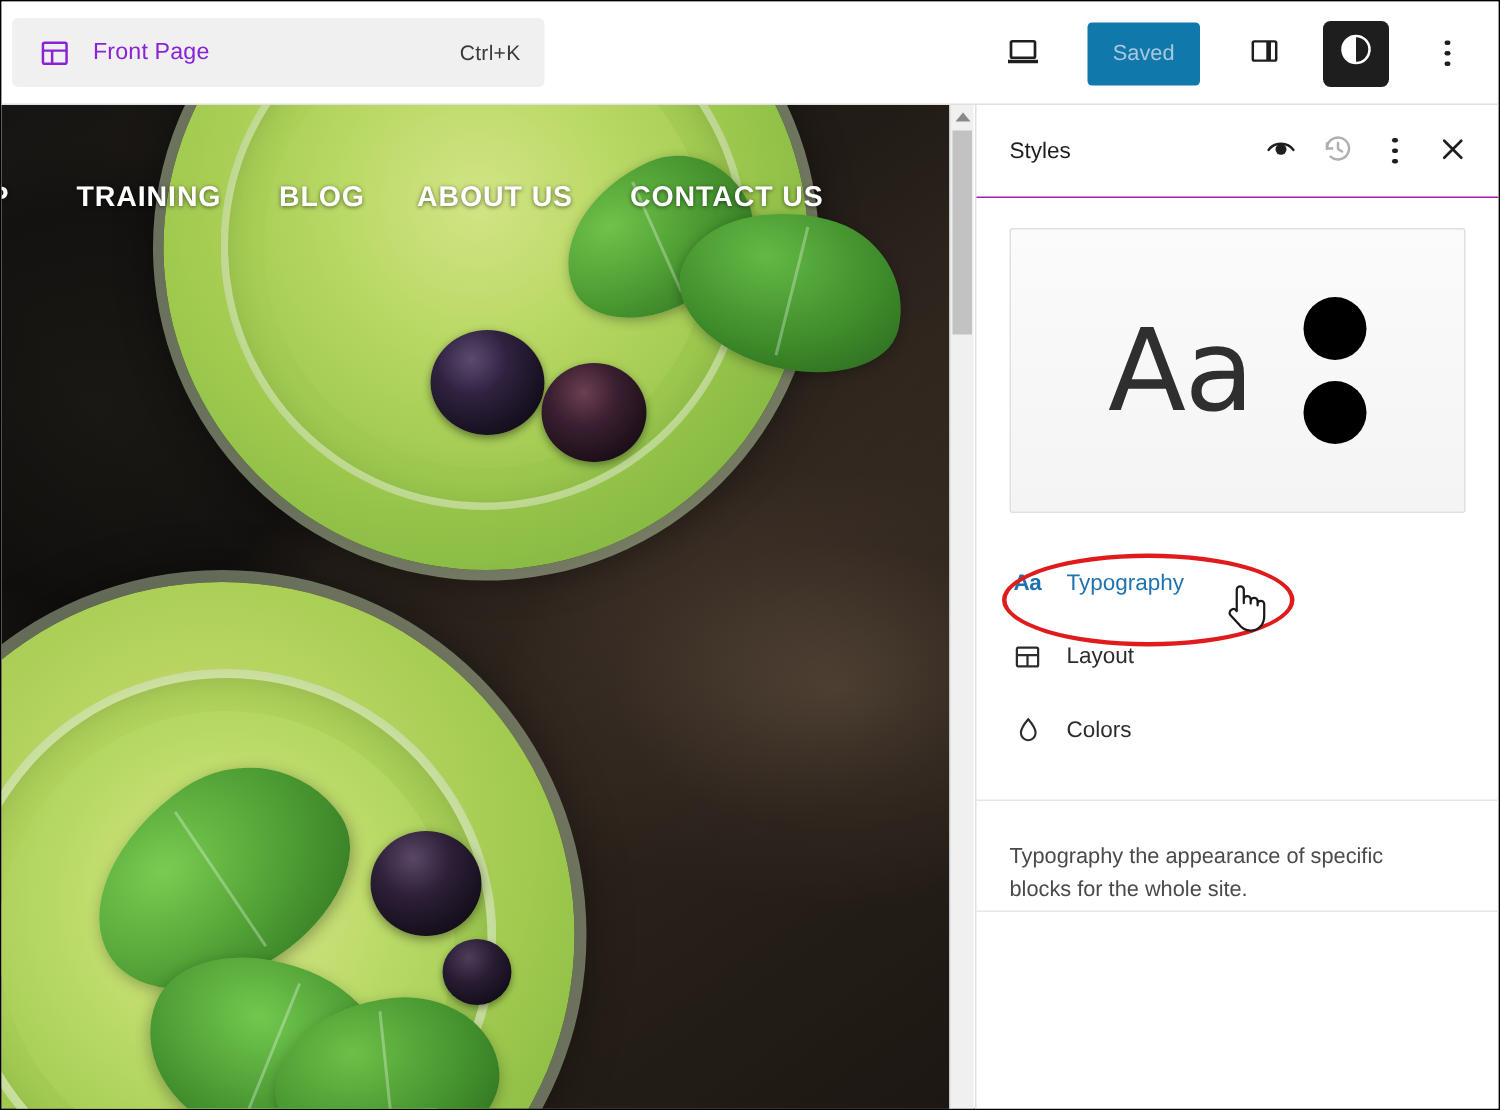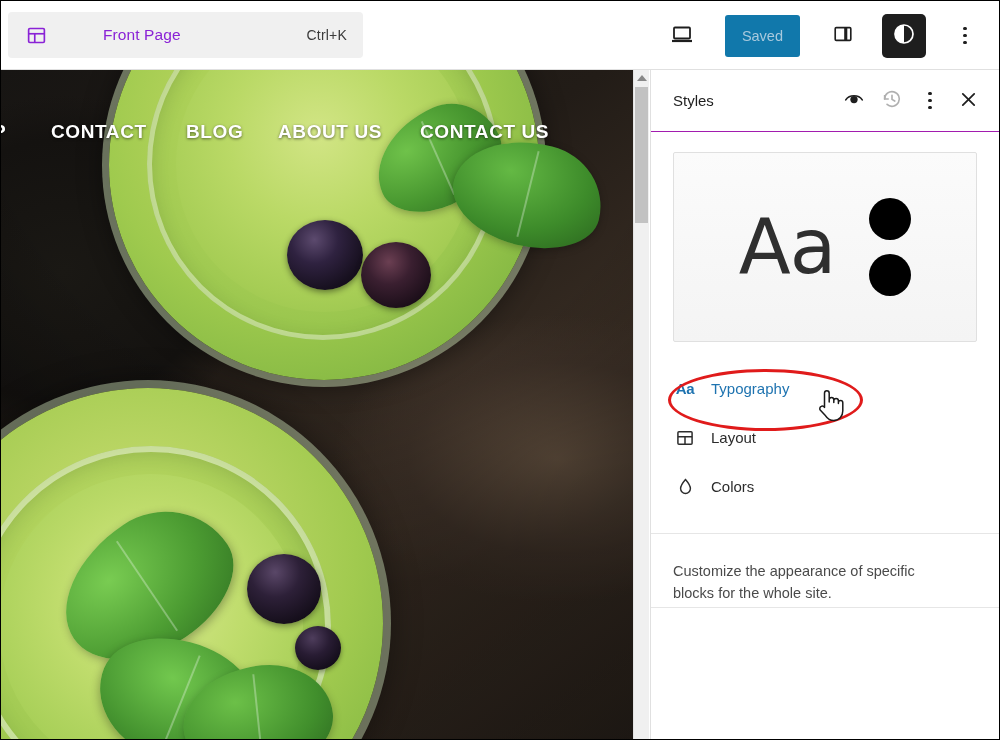--- a/index.html
+++ b/index.html
@@ -26,21 +26,20 @@
     display: flex; align-items: center;
   }
   .cmd-bar {
     position: absolute; left: 7px; top: 11px;
     width: 355px; height: 46px;
     background: #f0f0f0;
     border-radius: 4px;
     display: flex; align-items: center;
     padding: 0 16px;
     cursor: pointer;
-    gap: 41px;
   }
   .cmd-icon { width: 24px; height: 24px; flex: 0 0 24px; display:flex; align-items:center; justify-content:center; }
   .cmd-label {
     margin-left: 14px;
     font-size: 15.5px;
     color: #8a22d6;
     letter-spacing: .1px;
   }
   .cmd-shortcut {
     margin-left: auto;
@@ -422,21 +421,21 @@
       </div>
     <div class="leaf l5">
         <span class="leaf-vein"></span>
       </div>
 
     <div class="berry b3"></div>
     <div class="berry b4"></div>
 
     <div class="site-nav">
       <span class="nav-item nav-p">P</span>
-      <span class="nav-item nav-train">CONTACT</span>
+      <span class="nav-item nav-train">TRAINING</span>
       <span class="nav-item nav-blog">BLOG</span>
       <span class="nav-item nav-about">ABOUT US</span>
       <span class="nav-item nav-contact">CONTACT US</span>
     </div>
   </div>
 
   <div class="scrollbar">
     <div class="sb-up"></div>
     <div class="sb-thumb"></div>
   </div>
@@ -515,21 +514,21 @@
             <path d="M12 3.2 C12 3.2 5.8 10.4 5.8 14.6 a6.2 6.2 0 0 0 12.4 0 C18.2 10.4 12 3.2 12 3.2 Z"></path>
           </svg>
         </span>
         <span class="mi-label">Colors</span>
       </div>
 
     </div>
 
     <div class="sb-divider"></div>
 
-    <div class="blocks-desc">Customize the appearance of specific blocks for the whole site.</div>
+    <div class="blocks-desc">Typography the appearance of specific blocks for the whole site.</div>
 
 
     <div class="sb-divider2"></div>
 
   </div>
 
   <div class="annot-ellipse"></div>
   <div class="cursor-hand">
     <svg width="30" height="36" viewBox="0 0 30 36">
       <path d="M9.5 17.5 V6.2 a2.35 2.35 0 0 1 4.7 0 V15 v-2.3 a2.3 2.3 0 0 1 4.6 0 V15.4 v-1.6 a2.3 2.3 0 0 1 4.6 0 V16.6 v-0.9 a2.2 2.2 0 0 1 4.4 0 v8.1 c0 5.2 -3.3 9.6 -9 9.6 c-4.2 0 -6.3 -1.7 -8.2 -4.6 L5.2 23 c-0.9 -1.5 -0.3 -3 1 -3.7 c1.2 -0.7 2.5 -0.2 3.3 1.1 Z" fill="#ffffff" stroke="#1a1a1a" stroke-width="1.5" stroke-linejoin="round"></path>

